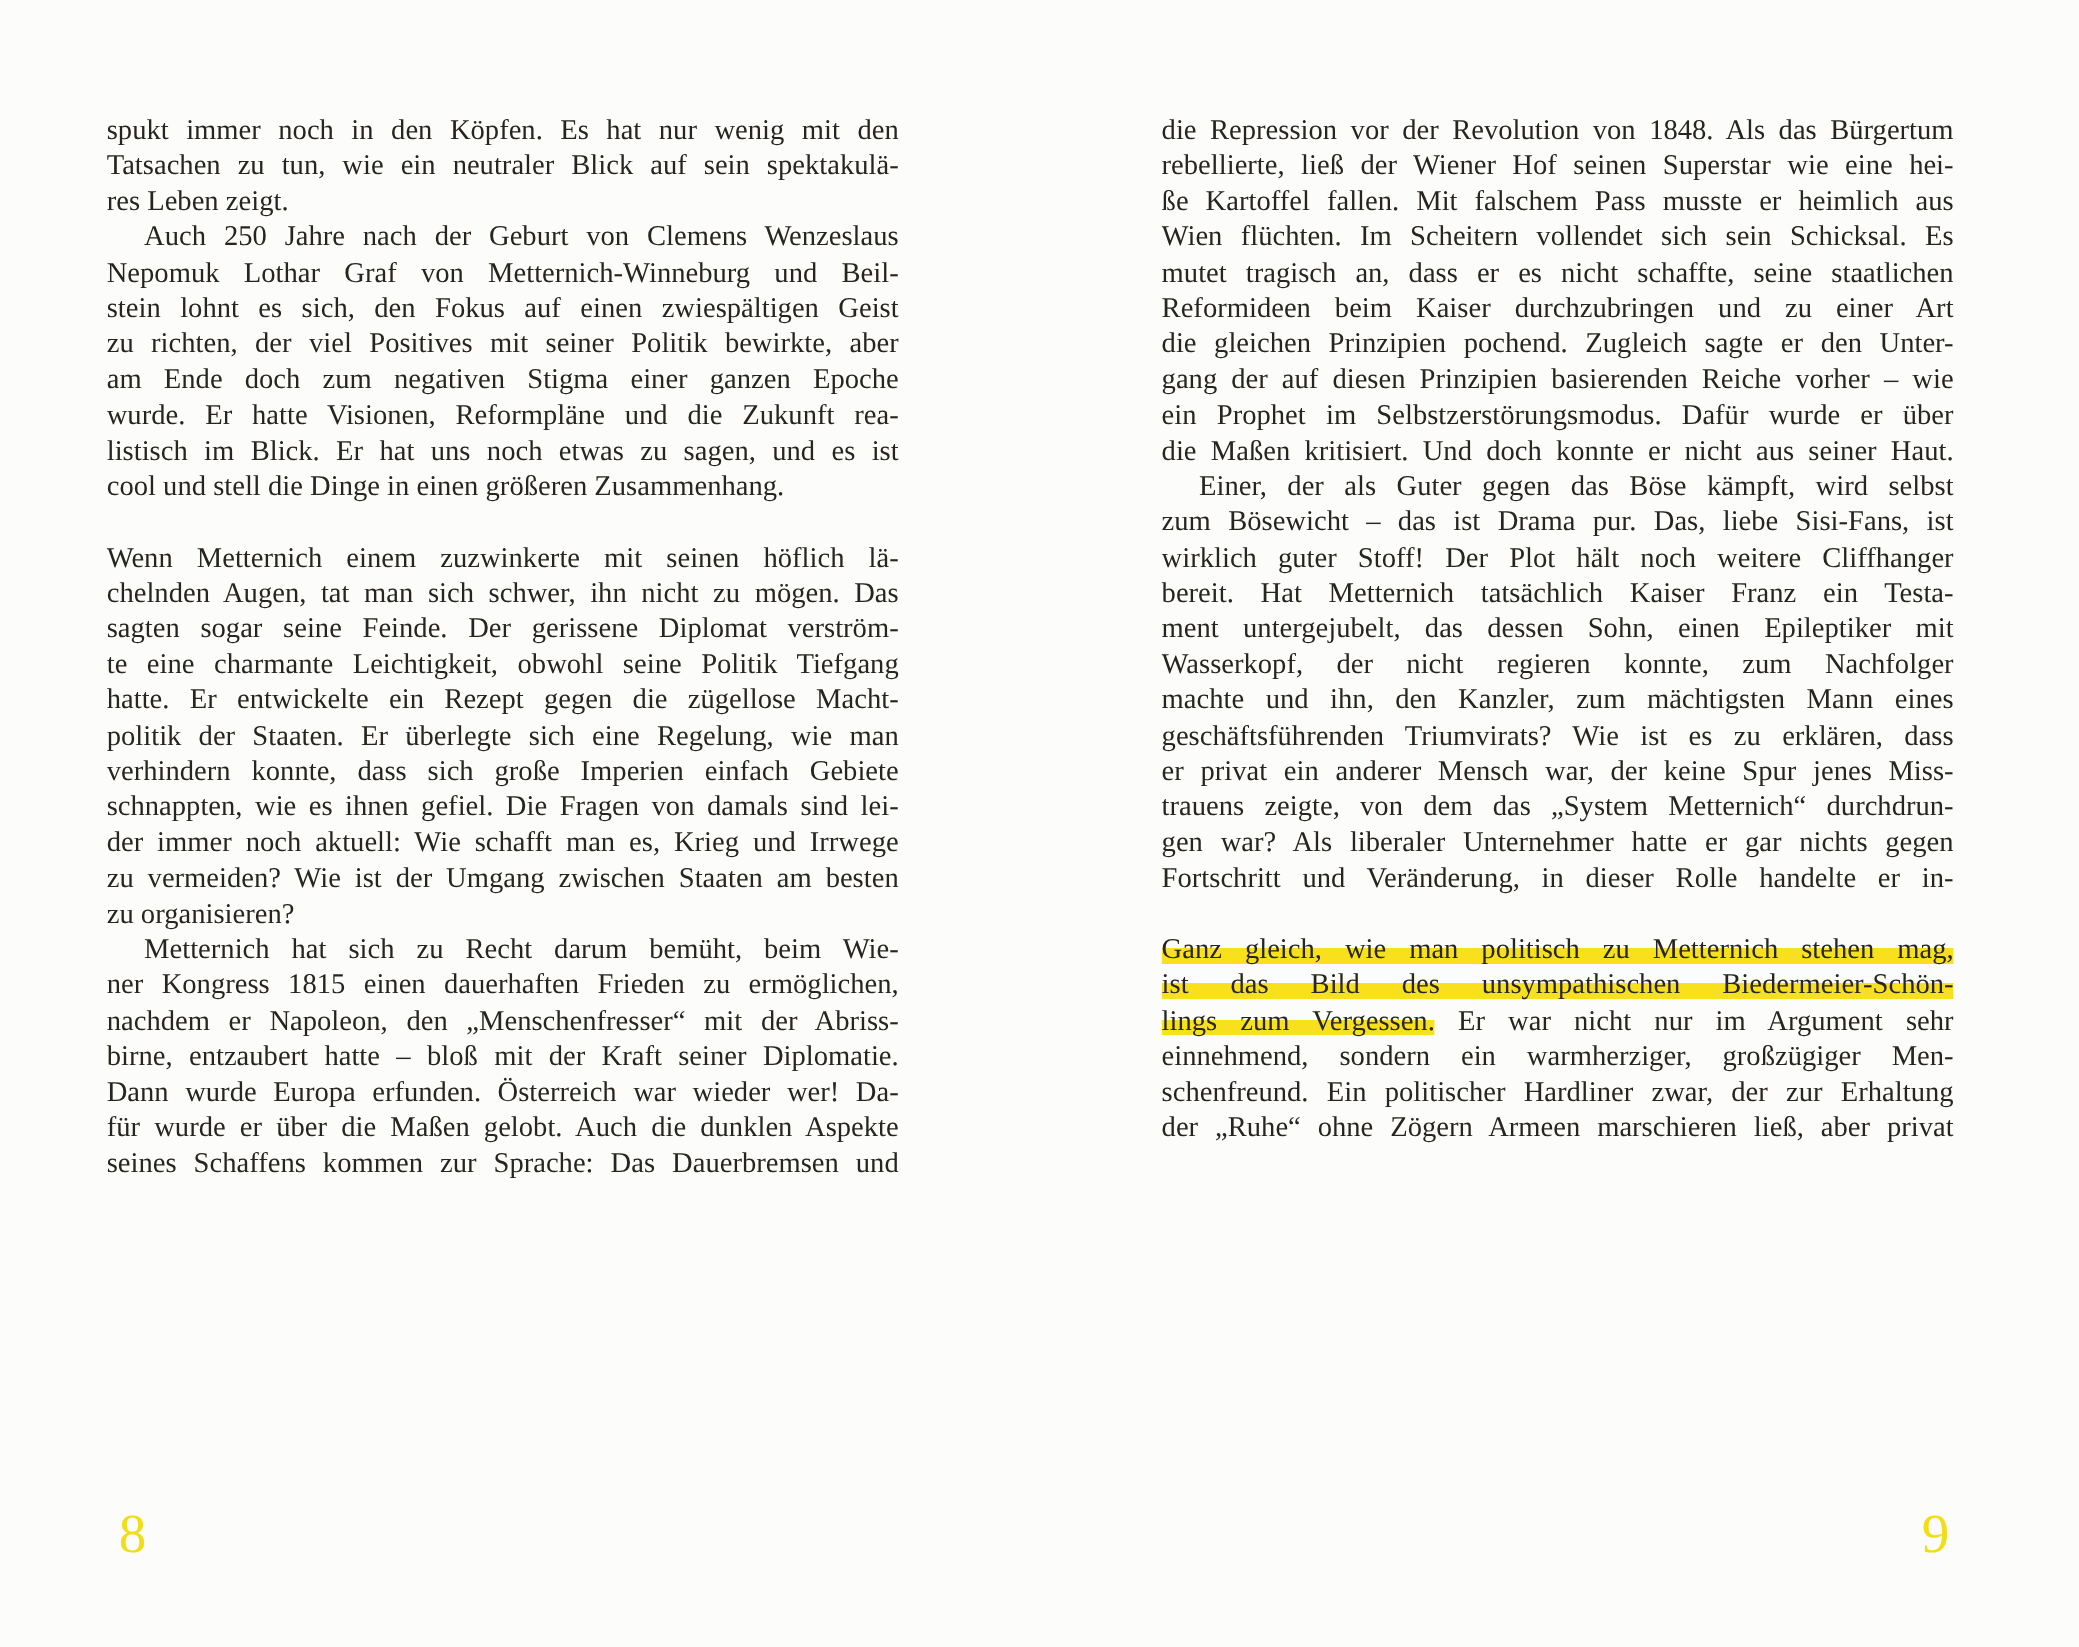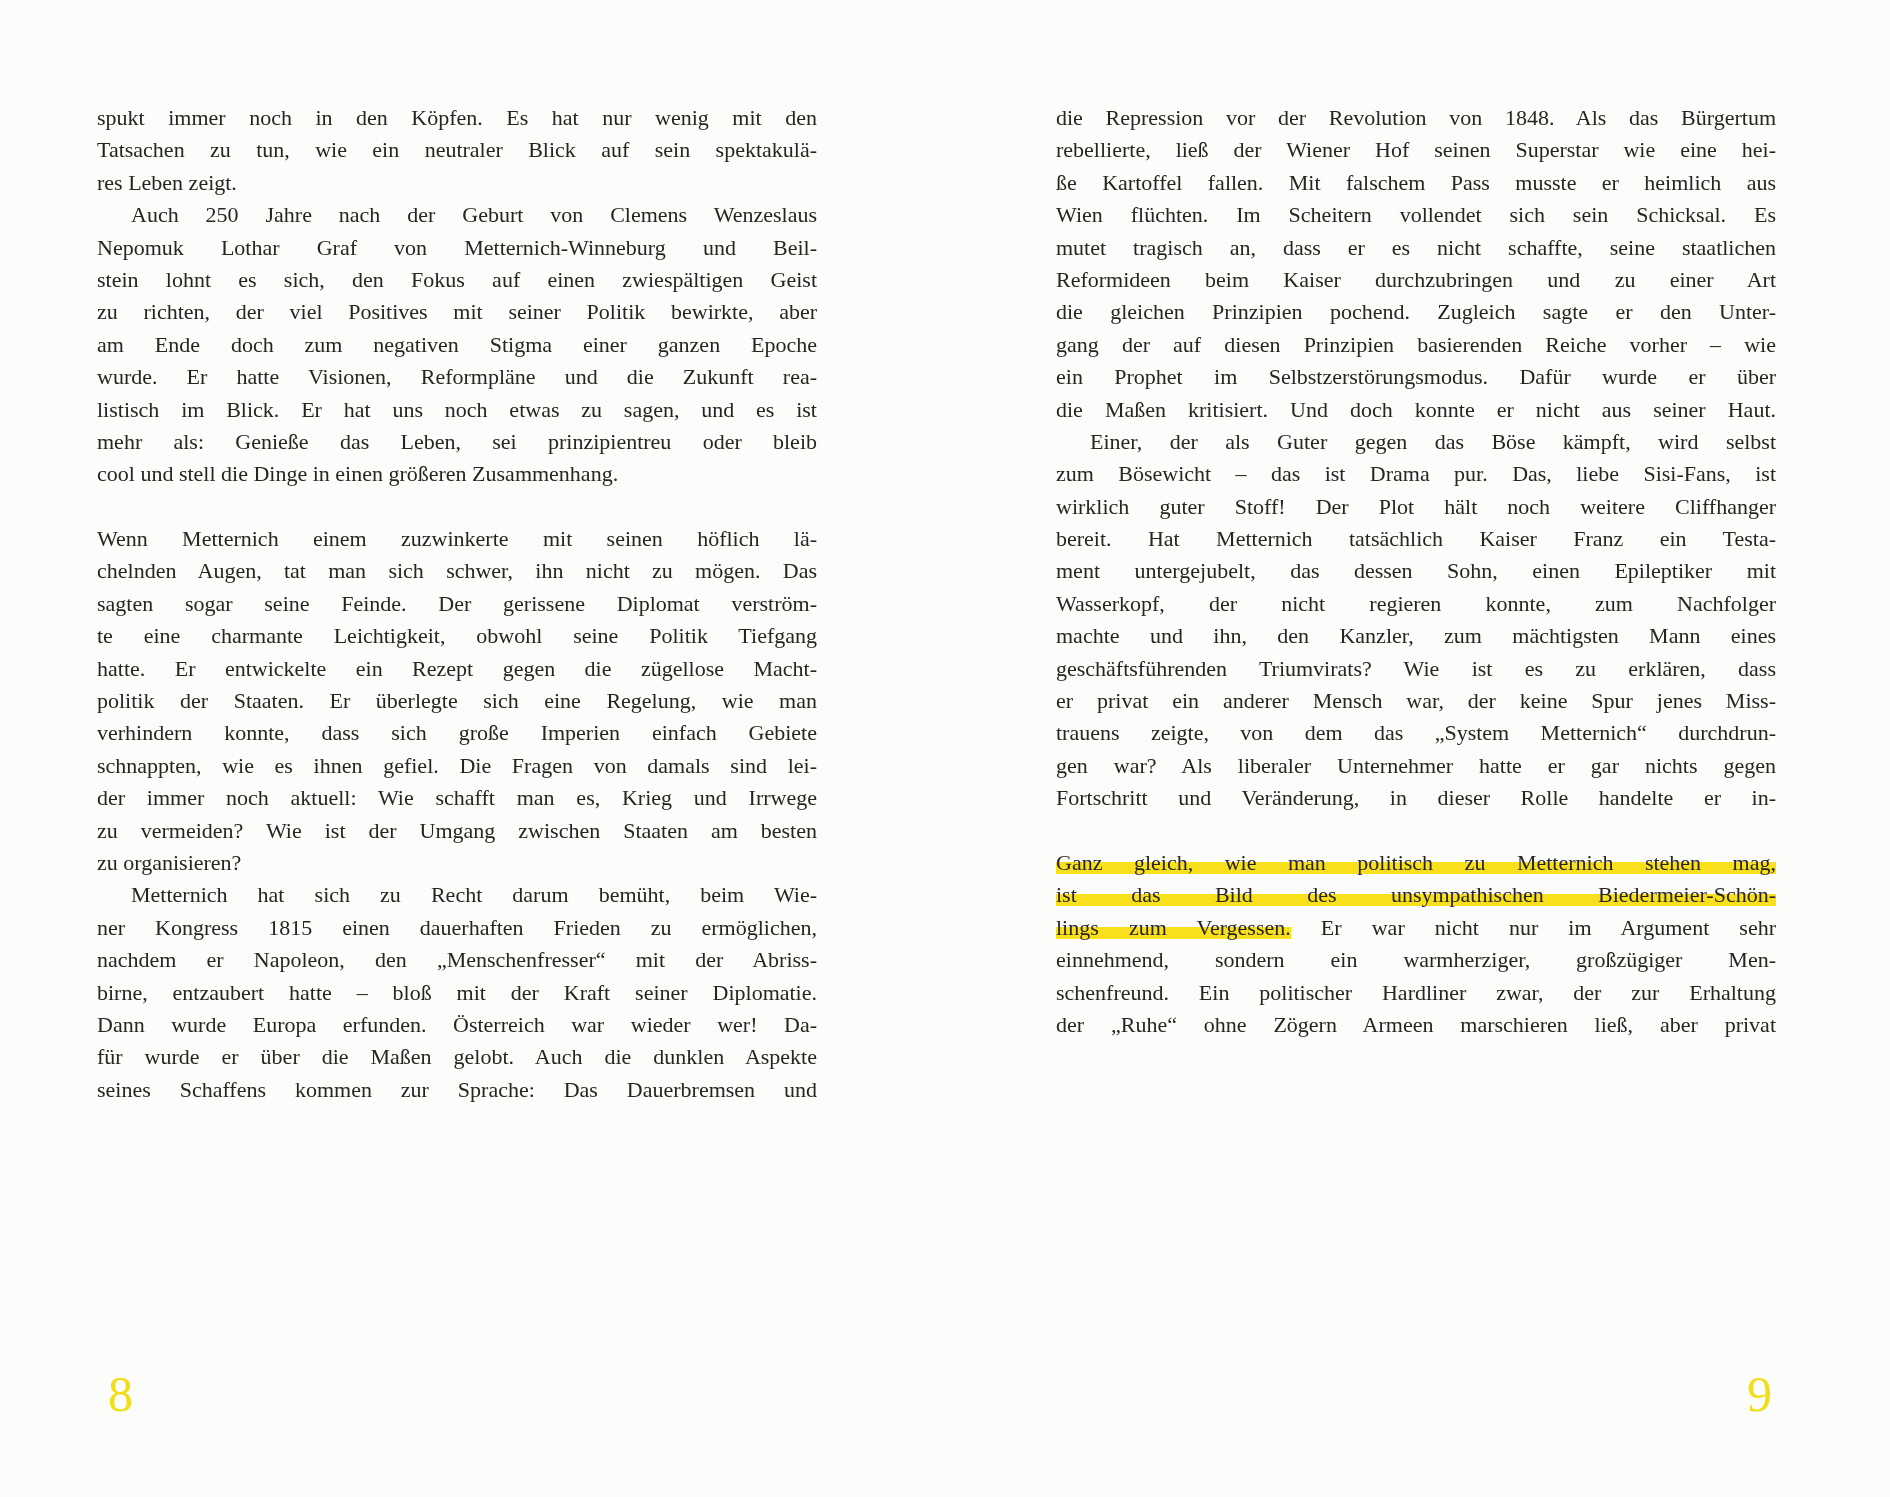--- a/index.html
+++ b/index.html
@@ -19,21 +19,21 @@
   .col {
     position: absolute;
     top: 102px;
     width: 720px;
   }
   #left-col  { left: 97px;  }
   #right-col { left: 1056px; }
   .line {
     height: 32.4px;
     line-height: 32.4px;
-    font-size: 22px;
+    font-size: 26px;
     text-align: justify;
     overflow: hidden;
     white-space: normal;
   }
   .line::after {            
     content: "";
     display: inline-block;
     width: 100%;
     height: 0;
   }
@@ -71,21 +71,20 @@
       <div class="line"><span>spukt immer noch in den Köpfen. Es hat nur wenig mit den</span></div>
       <div class="line"><span>Tatsachen zu tun, wie ein neutraler Blick auf sein spektakulä-</span></div>
       <div class="line noj"><span>res Leben zeigt.</span></div>
       <div class="line indent"><span>Auch 250 Jahre nach der Geburt von Clemens Wenzeslaus</span></div>
       <div class="line"><span>Nepomuk Lothar Graf von Metternich-Winneburg und Beil-</span></div>
       <div class="line"><span>stein lohnt es sich, den Fokus auf einen zwiespältigen Geist</span></div>
       <div class="line"><span>zu richten, der viel Positives mit seiner Politik bewirkte, aber</span></div>
       <div class="line"><span>am Ende doch zum negativen Stigma einer ganzen Epoche</span></div>
       <div class="line"><span>wurde. Er hatte Visionen, Reformpläne und die Zukunft rea-</span></div>
       <div class="line"><span>listisch im Blick. Er hat uns noch etwas zu sagen, und es ist</span></div>
-      <div class="line"><span>mehr als: Genieße das Leben, sei prinzipientreu oder bleib</span></div>
       <div class="line noj"><span>cool und stell die Dinge in einen größeren Zusammenhang.</span></div>
       <div class="gap"></div>
       <div class="line"><span>Wenn Metternich einem zuzwinkerte mit seinen höflich lä-</span></div>
       <div class="line"><span>chelnden Augen, tat man sich schwer, ihn nicht zu mögen. Das</span></div>
       <div class="line"><span>sagten sogar seine Feinde. Der gerissene Diplomat verström-</span></div>
       <div class="line"><span>te eine charmante Leichtigkeit, obwohl seine Politik Tiefgang</span></div>
       <div class="line"><span>hatte. Er entwickelte ein Rezept gegen die zügellose Macht-</span></div>
       <div class="line"><span>politik der Staaten. Er überlegte sich eine Regelung, wie man</span></div>
       <div class="line"><span>verhindern konnte, dass sich große Imperien einfach Gebiete</span></div>
       <div class="line"><span>schnappten, wie es ihnen gefiel. Die Fragen von damals sind lei-</span></div>

